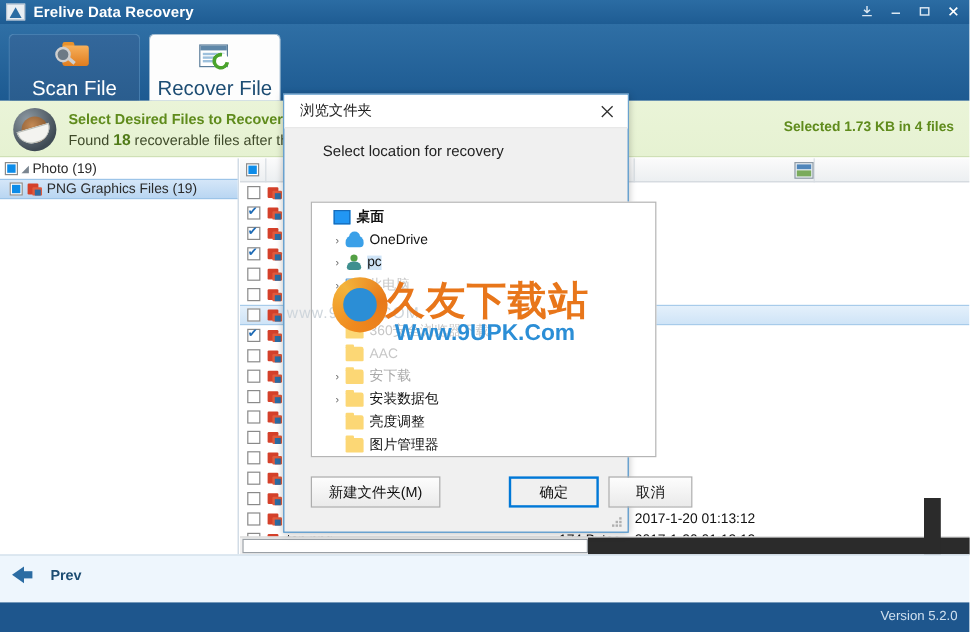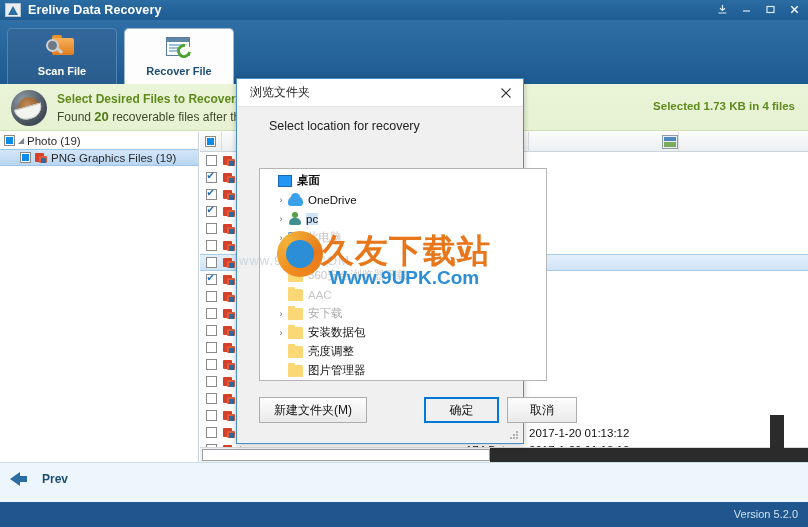--- a/index.html
+++ b/index.html
@@ -58,21 +58,21 @@
   .tab.inactive {
     left:7px;
     background: linear-gradient(#33679b, #2a5d8e);
     border:1px solid #4f85b4; border-bottom:none;
   }
   .tab.active {
     left:124px;
     background:#fdfdfd;
     border:1px solid #9cb8cf; border-bottom:none;
   }
-  .tab-label { font-size:11px; font-weight:bold; margin-top:4px; }
+  .tab-label { font-size:17px; font-weight:normal; margin-top:4px; }
   .tab.inactive .tab-label { color:#ffffff; }
   .tab.active .tab-label { color:#1d4d73; }
   .tab-ico { width:32px; height:26px; position:relative; }
 
   
   .ico-scan .fold-back { position:absolute; left:6px; top:3px; width:22px; height:17px;
     background:linear-gradient(#f7b05a,#e07d1f); border-radius:2px; }
   .ico-scan .fold-tab { position:absolute; left:6px; top:0px; width:10px; height:5px;
     background:#e8922c; border-radius:2px 2px 0 0; }
   .ico-scan .mag-c { position:absolute; left:0px; top:4px; width:13px; height:13px;
@@ -359,32 +359,32 @@
   </div>
 
   <div class="banner">
     <div class="banner-ico">
       <div class="ring"></div>
         <div class="inner"></div>
         <div class="sweep"></div>
     </div>
     <div class="banner-t1">Select Desired Files to Recover.</div>
     <div class="banner-t2">
-      <span>Found </span><b>20</b><span> recoverable files after the scan. Please</span>
+      <span>Found </span><b>18</b><span> recoverable files after the scan. Please</span>
     </div>
     <div class="banner-right">Selected 1.73 KB in 4 files</div>
   </div>
 
   <div class="left-panel">
     <div class="tree-row">
       <span class="cbx filled"></span>
       <span class="twisty">◢</span>
       <span>Photo (19)</span>
     </div>
-    <div class="tree-row sel" style="padding-left:20px;">
+    <div class="tree-row sel" style="padding-left:8px;">
       <span class="cbx filled"></span>
       <span style="width:4px;flex:none;"></span>
       <span class="png-ico">
           <i class="pa"></i>
           <i class="pb"></i>
           <i class="pc"></i>
         </span>
       <span>PNG Graphics Files (19)</span>
     </div>
   </div>

